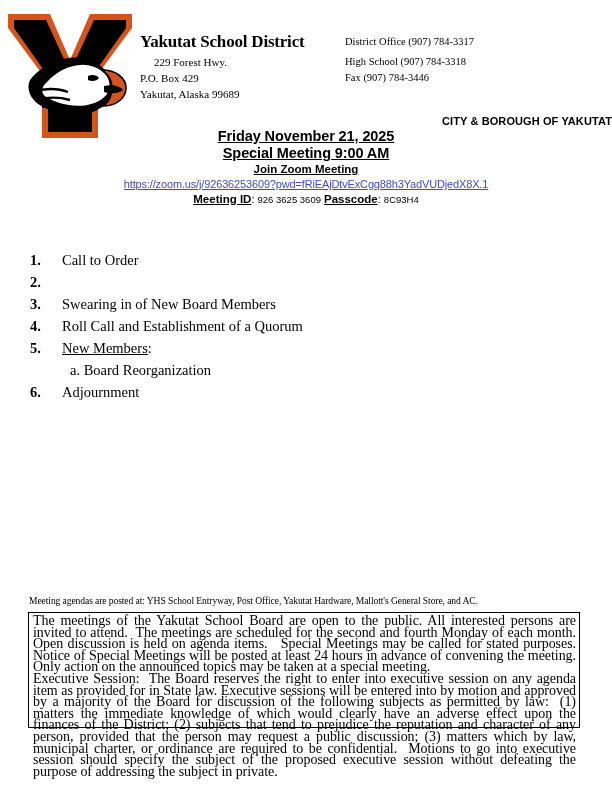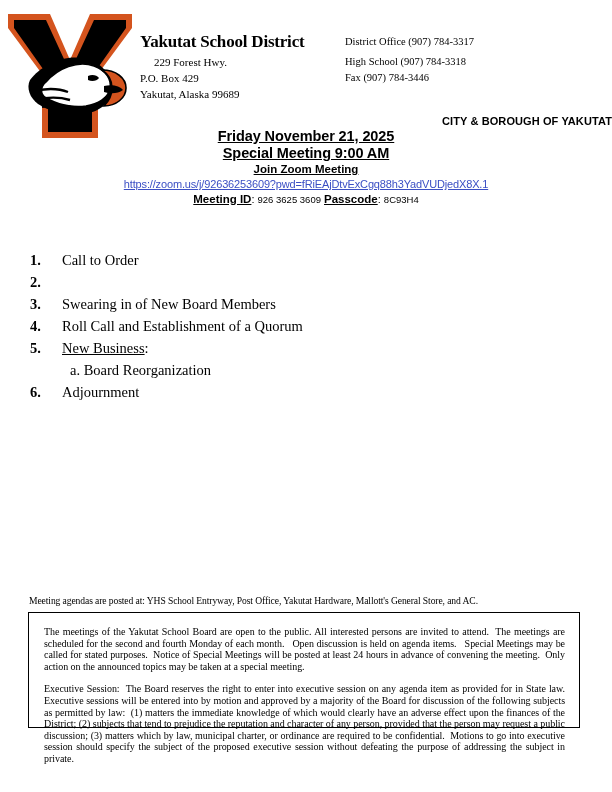--- a/index.html
+++ b/index.html
@@ -163,22 +163,22 @@
     position: absolute;
     left: 28px;
     top: 612px;
     width: 552px;
     height: 116px;
     border: 1px solid #000000;
     box-sizing: border-box;
     padding: 2px 3px 2px 4px;
   }
   #notice-box p {
-    margin: 11px;
-    font-size: 10px;
+    margin: 0;
+    font-size: 14px;
     line-height: 11.6px;
     text-align: justify;
     font-family: "Liberation Serif", serif;
     letter-spacing: -0.05px;
     white-space: pre-wrap;
   }
 </style>
 </head>
 <body>
 
@@ -250,21 +250,21 @@
   <div class="ag-item">
     <span class="ag-num">3.</span>
     <span class="ag-txt">Swearing in of New Board Members</span>
   </div>
   <div class="ag-item">
     <span class="ag-num">4.</span>
     <span class="ag-txt">Roll Call and Establishment of a Quorum</span>
   </div>
   <div class="ag-item">
     <span class="ag-num">5.</span>
-    <span class="ag-txt"><span class="u">New Business</span><span>:</span></span>
+    <span class="ag-txt"><span class="u">New Members</span><span>:</span></span>
   </div>
   <div class="ag-sub">
     <span>a.  Board Reorganization</span>
   </div>
   <div class="ag-item">
     <span class="ag-num">6.</span>
     <span class="ag-txt">Adjournment</span>
   </div>
 </div>
 

